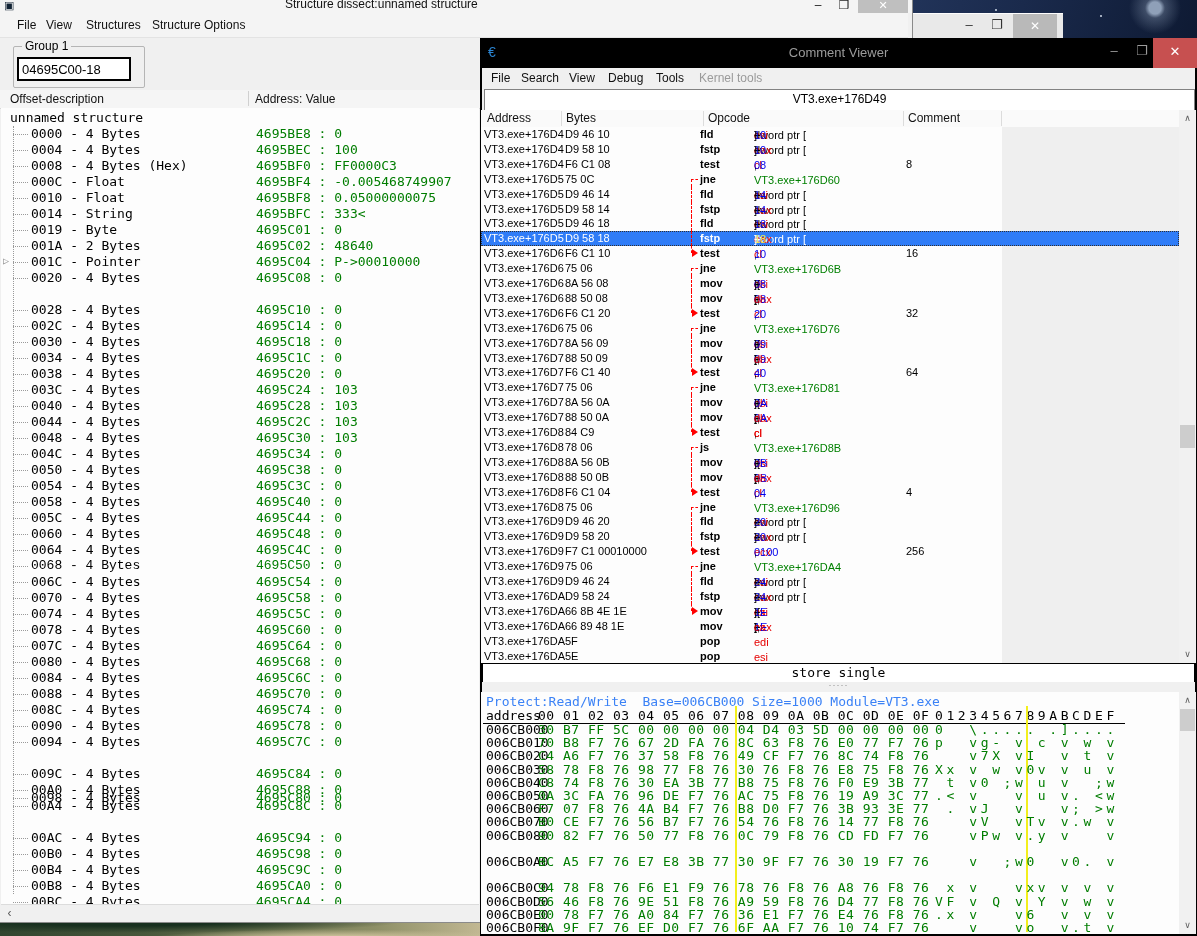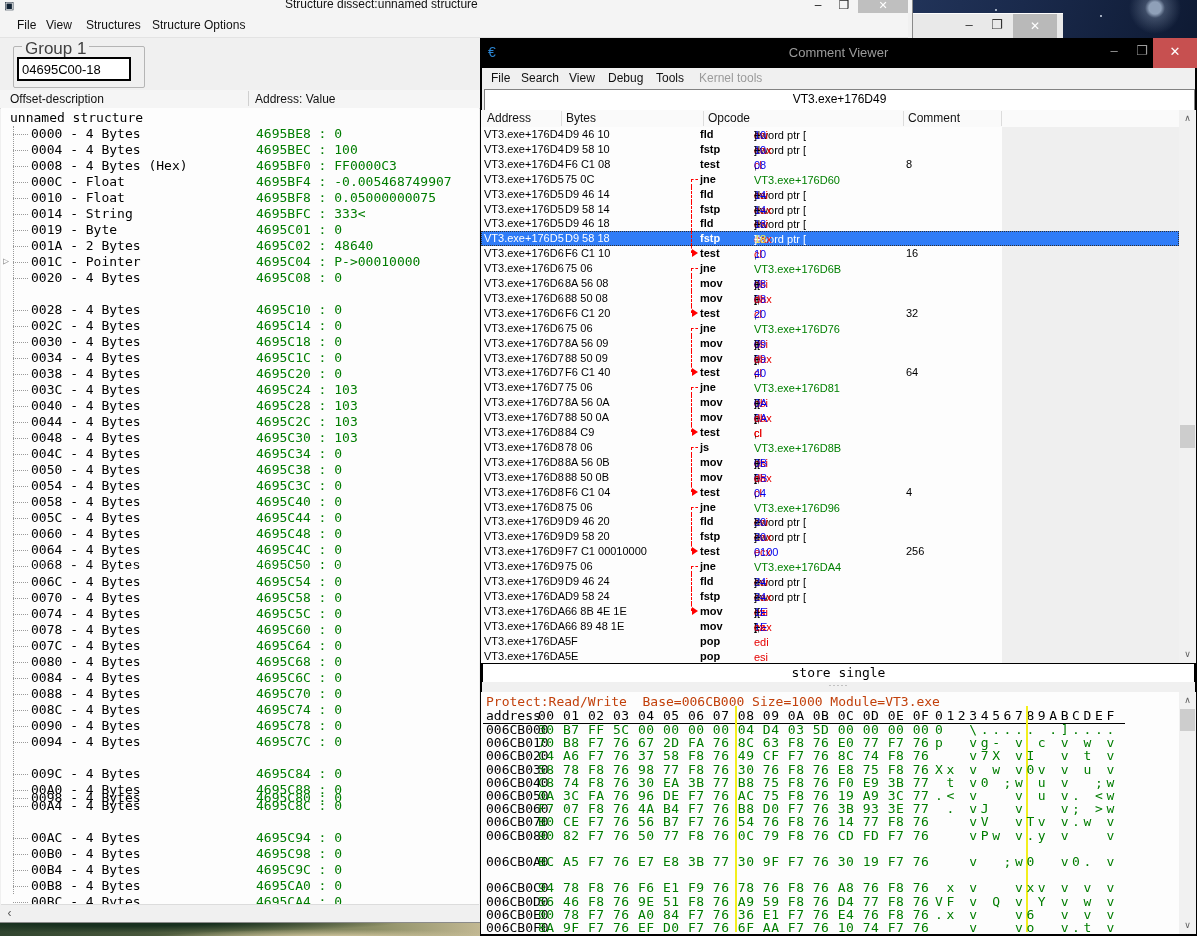--- a/index.html
+++ b/index.html
@@ -32,21 +32,21 @@
   .cap-btn{position:absolute;top:0;height:13px;color:#222;font-size:12px;line-height:10px;text-align:center;width:24px;}
   #swin-close{position:absolute;left:858px;top:0;width:50px;height:13px;background:#bfbfbf;
     color:#fff;font-size:11px;line-height:11px;text-align:center;}
   #smenu{position:absolute;left:0;top:13px;width:908px;height:24px;background:#f4f4f4;
     border-bottom:1px solid #e3e3e3;font-size:12px;color:#111;}
   #smenu span{position:absolute;top:5px;}
   
   #groupbox{position:absolute;left:13px;top:46px;width:130px;height:40px;
     border:1px solid #b5b5b5;border-radius:2px;}
   #grouplabel{position:absolute;left:8px;top:-8px;background:#f0f0f0;padding:0 3px;
-    font-size:17px;color:#404040;text-align:center;}
+    font-size:12px;color:#000000;text-align:center;}
   #groupinput{position:absolute;left:3px;top:10px;width:104px;height:20px;border:2px solid #000;
     background:#fff;font-size:13px;color:#000;padding:0 3px;font-family:"Liberation Sans",sans-serif;}
   
   #sheader{position:absolute;left:0px;top:90px;width:480px;height:18px;font-size:12px;color:#111;
     border-bottom:1px solid #d8d8d8;background:#f5f5f5;}
   #sheader .h1{position:absolute;left:10px;top:2px;}
   #sheader .h2{position:absolute;left:255px;top:2px;}
   #sheader .vdiv{position:absolute;left:248px;top:1px;width:0;height:15px;border-left:1px solid #d0d0d0;}
   #slist{position:absolute;left:1px;top:108px;width:478px;height:796px;background:#fdfdfd;overflow:hidden;
     font-family:"DejaVu Sans Mono","Liberation Mono",monospace;font-size:13px;}
@@ -103,21 +103,21 @@
   .vsb .sa{position:absolute;left:0;width:17px;height:17px;color:#5f5f5f;font-size:9px;line-height:17px;text-align:center;}
   .vsb .thumb{position:absolute;left:1px;width:15px;background:#cdcdcd;}
   
   #infobar{position:absolute;left:482px;top:663px;width:711px;height:18px;background:#fff;border:1px solid #000;
     font-family:"DejaVu Sans Mono","Liberation Mono",monospace;font-size:13px;text-align:center;line-height:17px;color:#000;}
   #splitter{position:absolute;left:482px;top:682px;width:713px;height:10px;background:#f0f0f0;
     color:#8a8a8a;font-size:9px;line-height:6px;text-align:center;letter-spacing:1px;}
   
   #hexview{position:absolute;left:481px;top:692px;width:698px;height:242px;background:#fdfdfd;
     font-family:"DejaVu Sans Mono","Liberation Mono",monospace;font-size:13px;overflow:hidden;}
-  #hexprotect{position:absolute;left:5px;top:2px;color:#c2410c;white-space:pre;}
+  #hexprotect{position:absolute;left:5px;top:2px;color:#3b82f6;white-space:pre;}
   #hexhdr-addr{position:absolute;left:5px;top:16px;color:#000;}
   #hexhdr-bytes{position:absolute;left:57px;top:16px;color:#000;letter-spacing:0.5px;white-space:pre;}
   #hexhdr-ascii{position:absolute;left:454px;top:16px;color:#000;letter-spacing:3.6px;white-space:pre;}
   #hexunderline{position:absolute;left:2px;top:31px;width:642px;border-top:1px solid #000;}
   .hrow{position:absolute;left:0;width:698px;height:13px;}
   .hrow .ha{position:absolute;left:5px;color:#000;white-space:pre;}
   .hrow .hb{position:absolute;left:57px;color:#007d00;letter-spacing:0.5px;white-space:pre;}
   .hrow .hs{position:absolute;left:454px;color:#007d00;letter-spacing:3.6px;white-space:pre;}
   .yline{position:absolute;top:14px;width:2px;height:226px;background:#f3ef1d;}
 </style>

